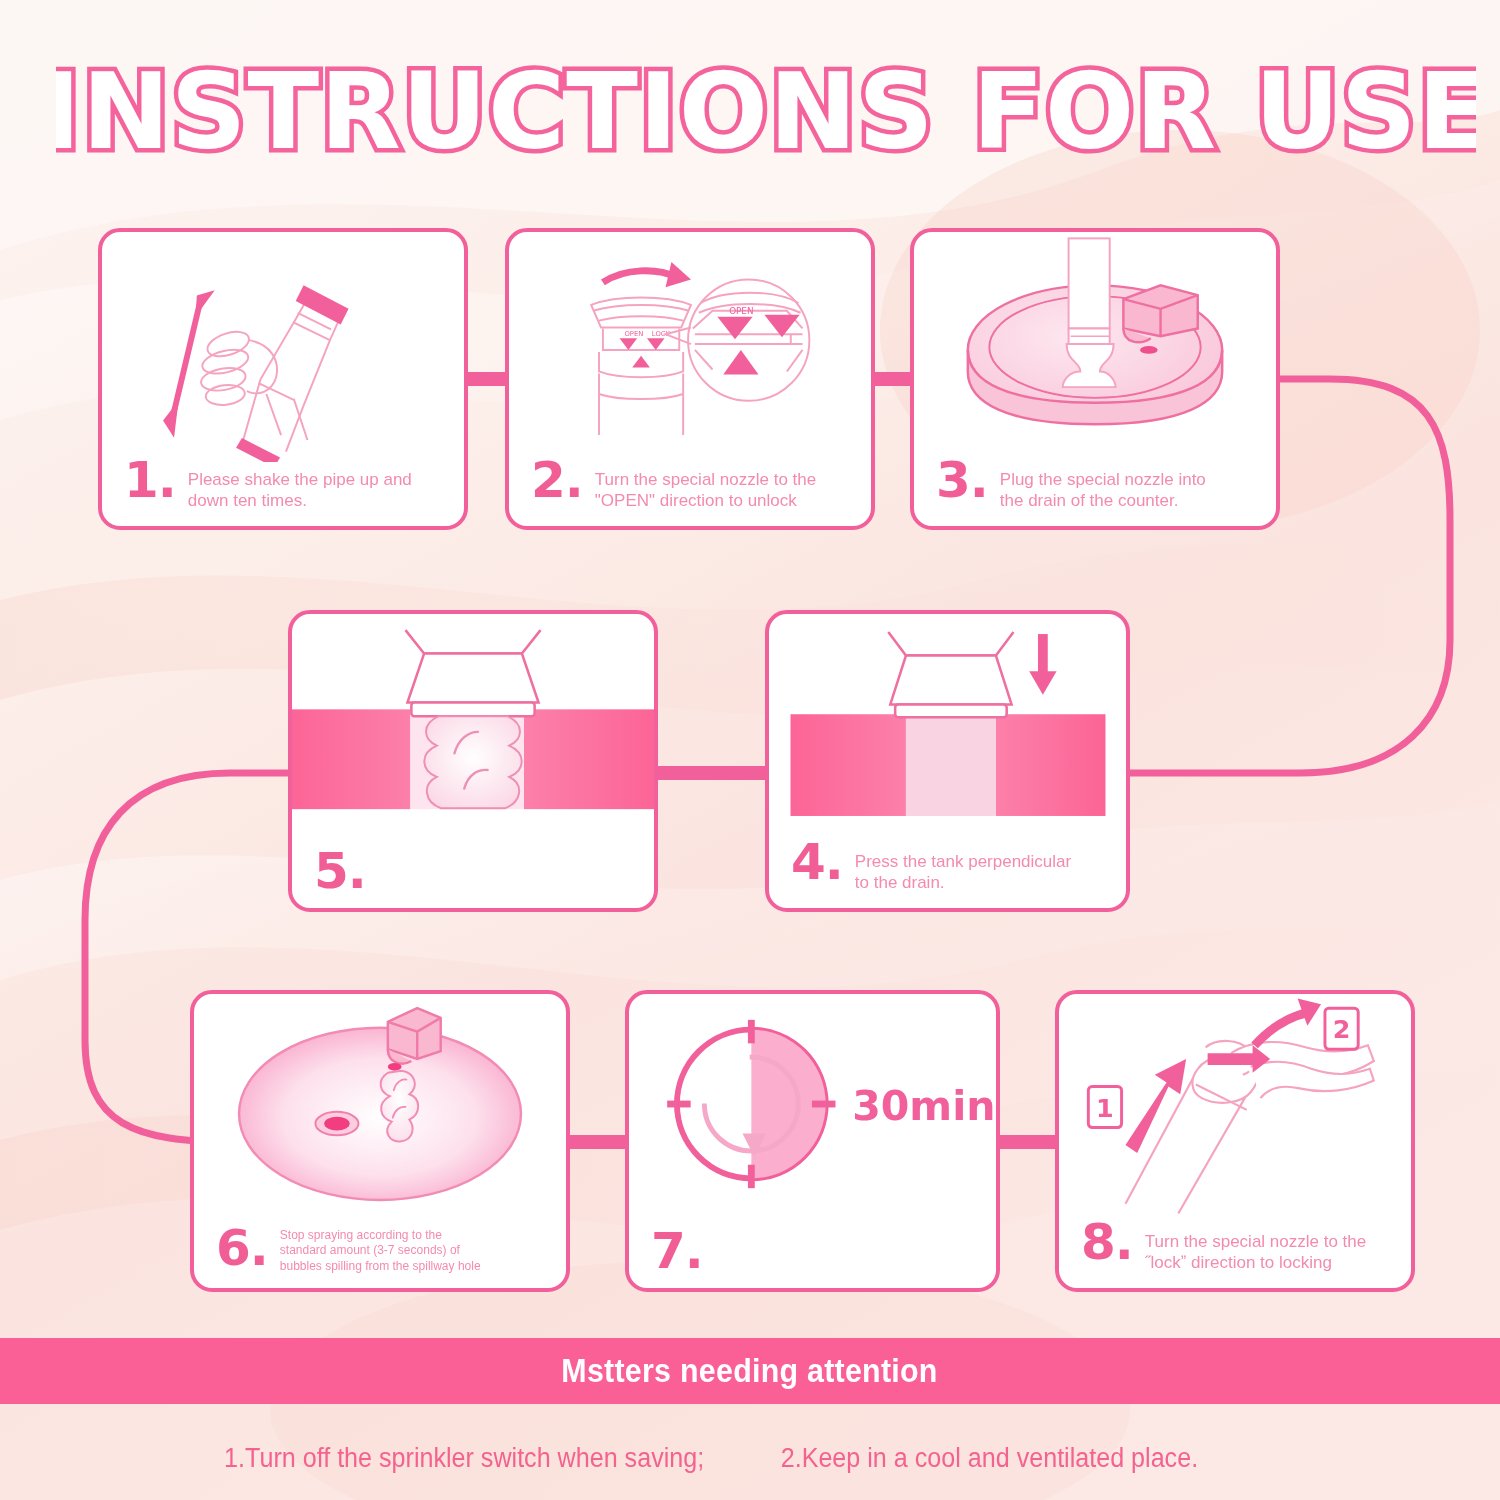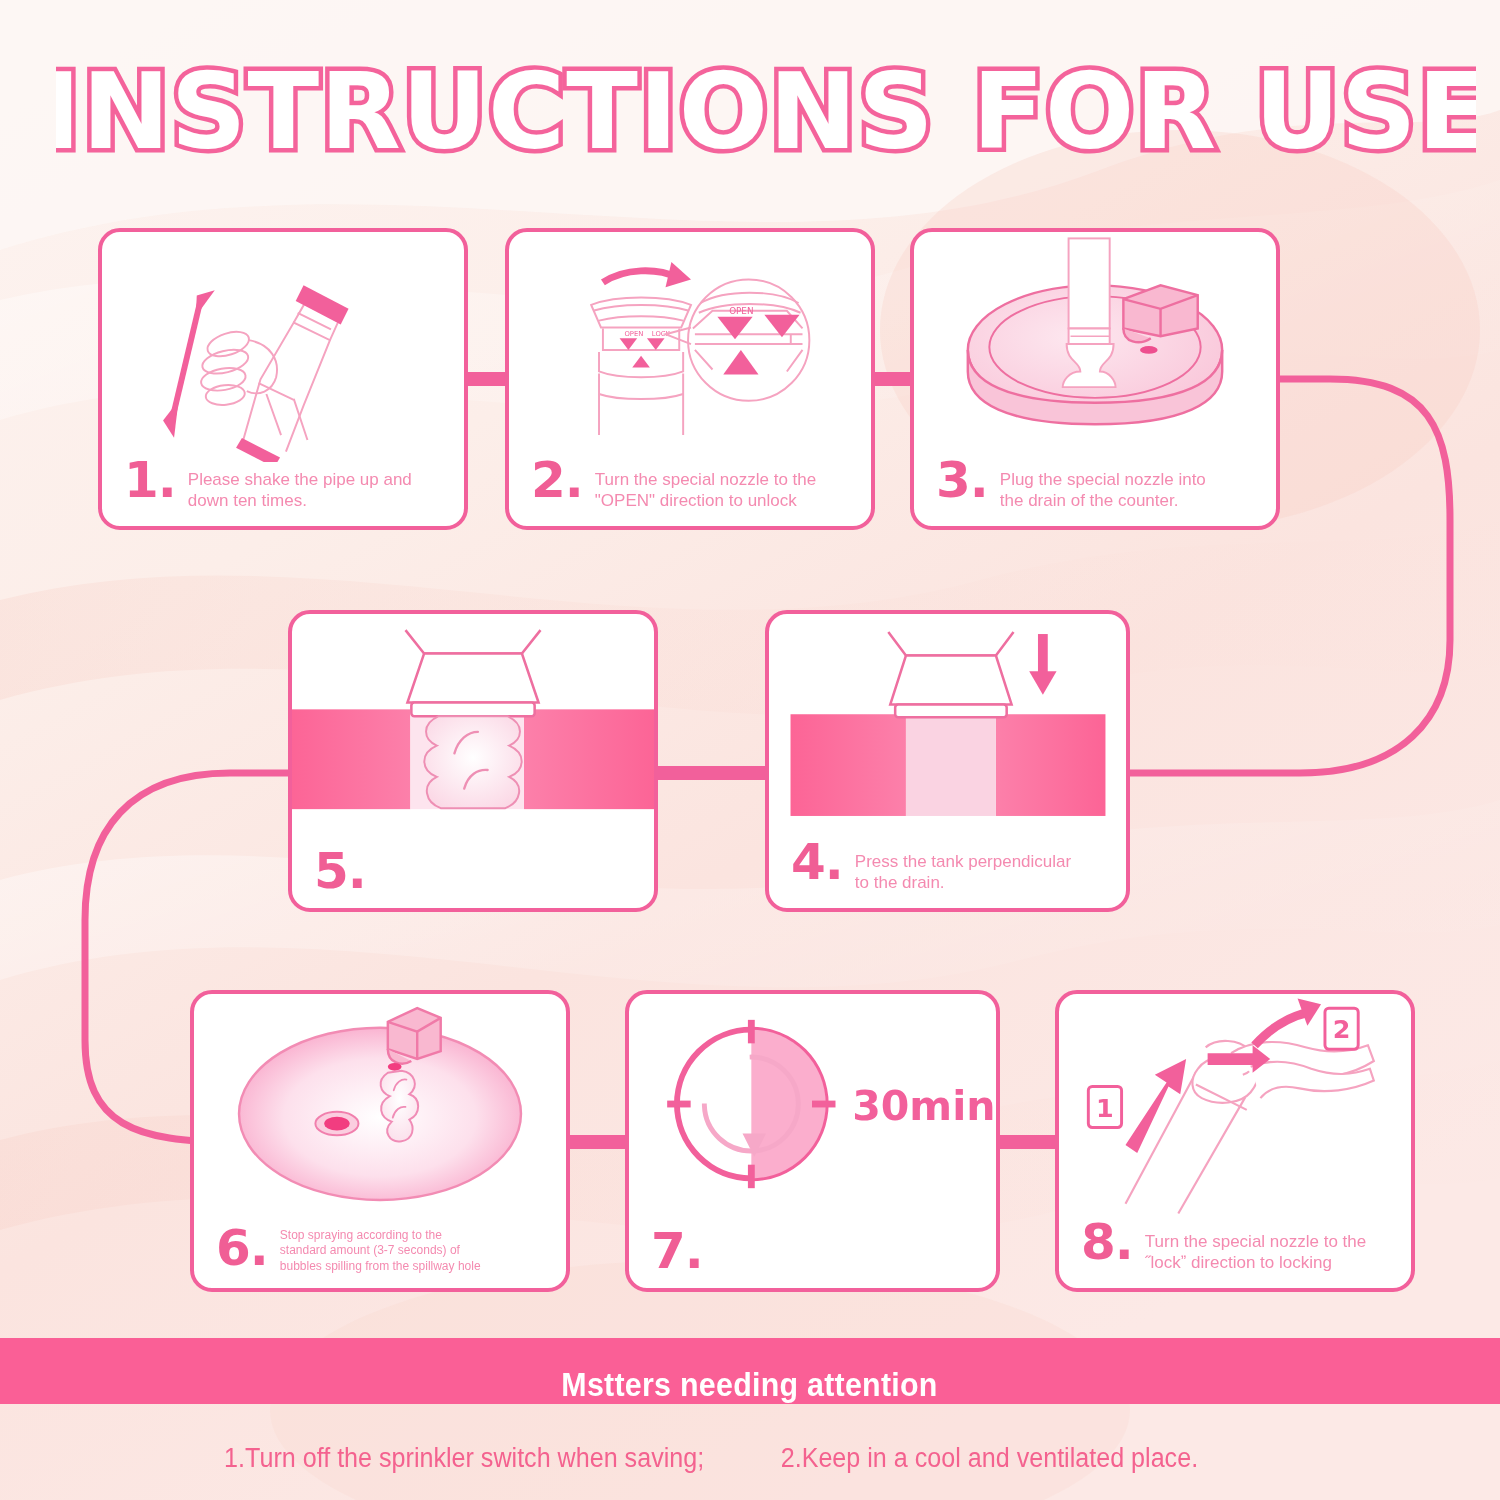--- a/index.html
+++ b/index.html
@@ -402,20 +402,20 @@
     <rect x="272" y="12" width="34" height="42" rx="4" fill="none" stroke="#f2609b" stroke-width="3"></rect>
     <text x="289" y="43" text-anchor="middle" font-family="DejaVu Sans, sans-serif" font-weight="bold" font-size="26" fill="#f2609b" id="mk2">2</text>
   </svg>
   <div class="cap">
     <div class="num">8.</div>
     <div class="txt">Turn the special nozzle to the
 ˝lockˮ  direction to locking</div>
   </div>
 </div>
 
-<div id="banner" style="top:1338px;height:66px;align-items:flex-end;">
+<div id="banner" style="top:1338px;height:66px;">
   <div class="btext">Mstters needing attention</div>
 </div>
 
 <div id="notes" style="top:1430px;height:56px;">
   <span>1.Turn off the sprinkler switch when saving;</span>
   <span>2.Keep in a cool and ventilated place.</span>
 </div>
 
 </body></html>

